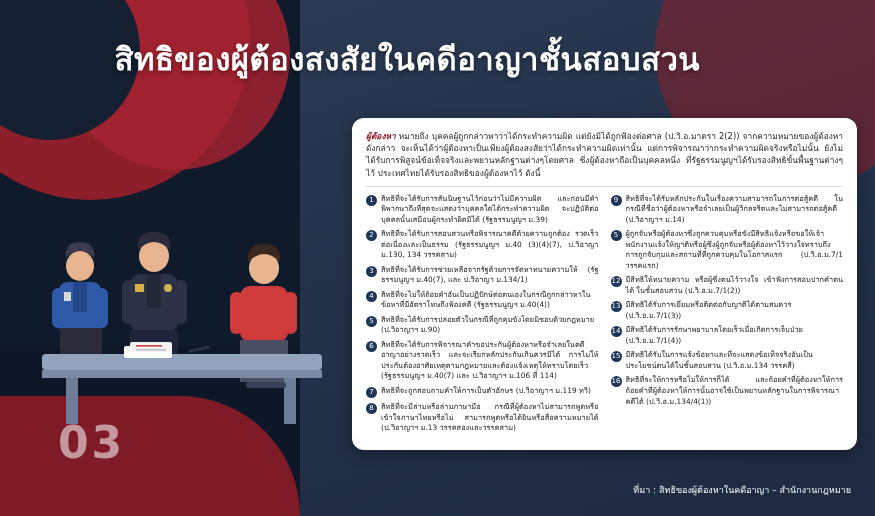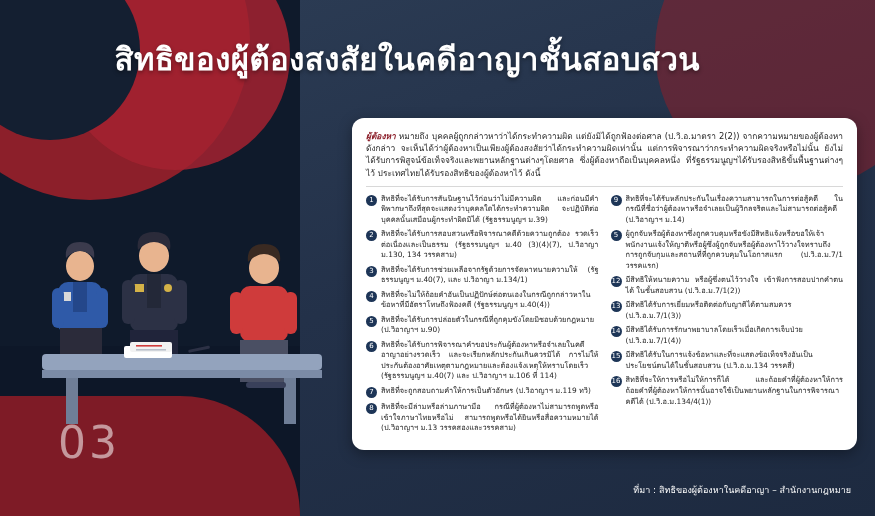--- a/index.html
+++ b/index.html
@@ -80,21 +80,21 @@
     letter-spacing: .5px;
     text-shadow: 0 2px 4px rgba(0,0,0,.4);
   }
 
   
   .page-number {
     position: absolute;
     left: 58px; bottom: 48px;
     font-size: 44px;
     color: rgba(255,255,255,.55);
-    font-weight: 400;
+    font-weight: 700;
     letter-spacing: 3px;
   }
 
   
   .illus {
     position: absolute;
     left: 18px; top: 196px;
     width: 330px; height: 230px;
   }
   .illus svg { display:block; }

